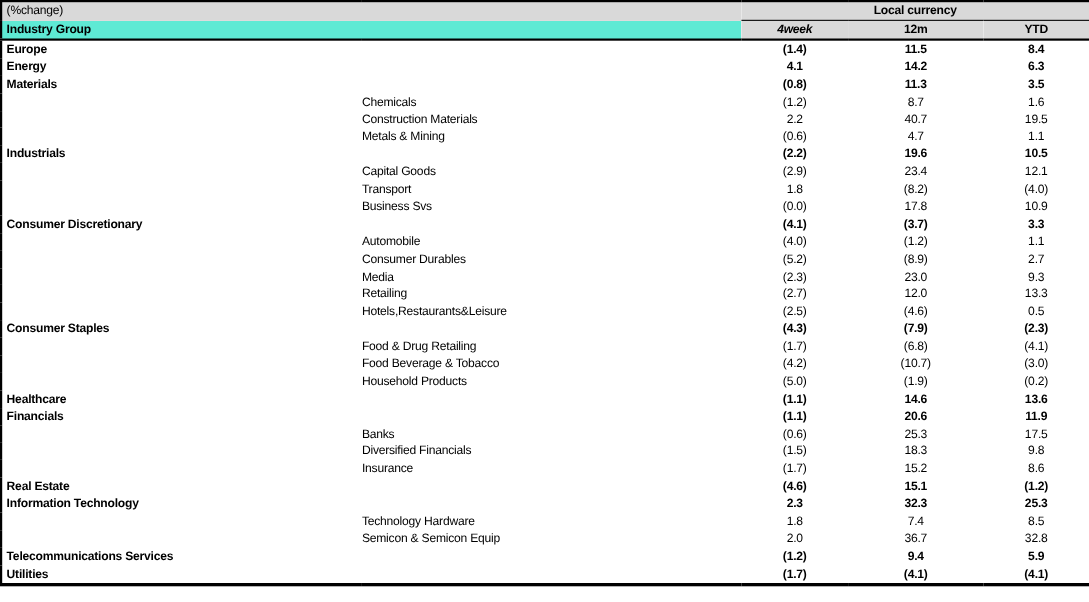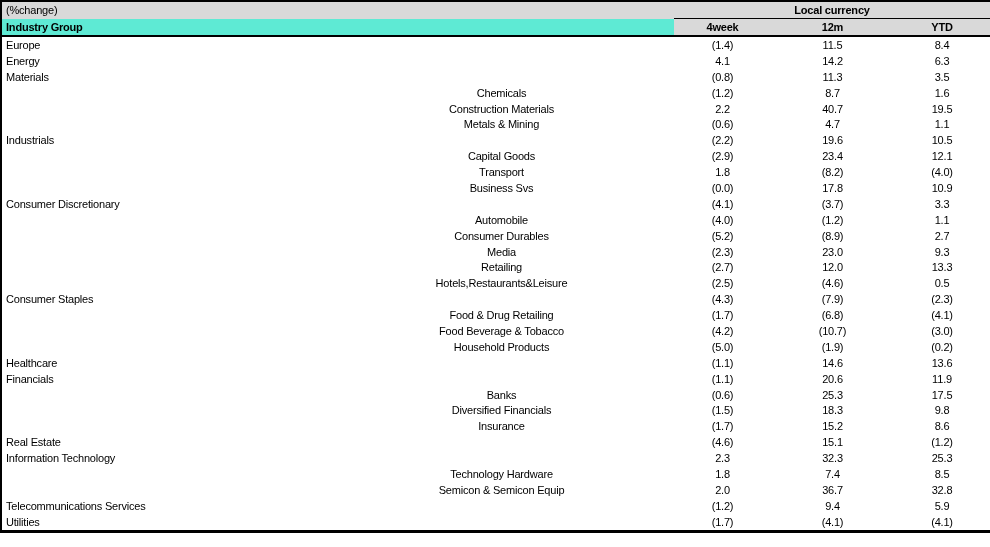--- a/index.html
+++ b/index.html
@@ -63,44 +63,44 @@
   }
 
   tbody td {
     padding: 0;
     height: 15.9px;
     vertical-align: middle;
     white-space: nowrap;
     overflow: hidden;
   }
   td.main-label { text-align: left; padding-left: 4px; }
-  td.sub-label  { text-align: center; }
+  td.sub-label  { text-align: left; }
   td.num        { text-align: center; }
-  tr.group td   { font-weight: normal; margin-top: 16px; }
+  tr.group td   { font-weight: bold; margin-top: 16px; }
 </style>
 </head>
 <body>
 
 <div class="page">
   <table class="perf" style="color: rgb(0, 0, 0);">
     <colgroup>
       <col class="c-main">
         <col class="c-sub">
         <col class="c-n1">
         <col class="c-n2">
         <col class="c-n3">
     </colgroup>
     <thead>
       <tr>
         <th class="label-head note" colspan="2" style="background: rgb(217, 217, 217);">(%change)</th>
         <th class="currency-head" colspan="3" style="background: rgb(217, 217, 217); margin-top: 48px;">Local currency</th>
       </tr>
       <tr>
         <th class="label-head industry" colspan="2" style="background: #5eead4;">Industry Group</th>
-        <th class="col-head" style="background: rgb(217, 217, 217);">4week</th>
+        <th class="col-head" style="background: rgb(217, 217, 217); font-style: italic;">4week</th>
         <th class="col-head" style="background: rgb(217, 217, 217);">12m</th>
         <th class="col-head" style="background: rgb(217, 217, 217);">YTD</th>
       </tr>
     </thead>
     <tbody id="table-body">
   <tr class="group">
     <td class="main-label">Europe</td>
     <td class="sub-label"></td>
     <td class="num">(1.4)</td>
     <td class="num">11.5</td>

